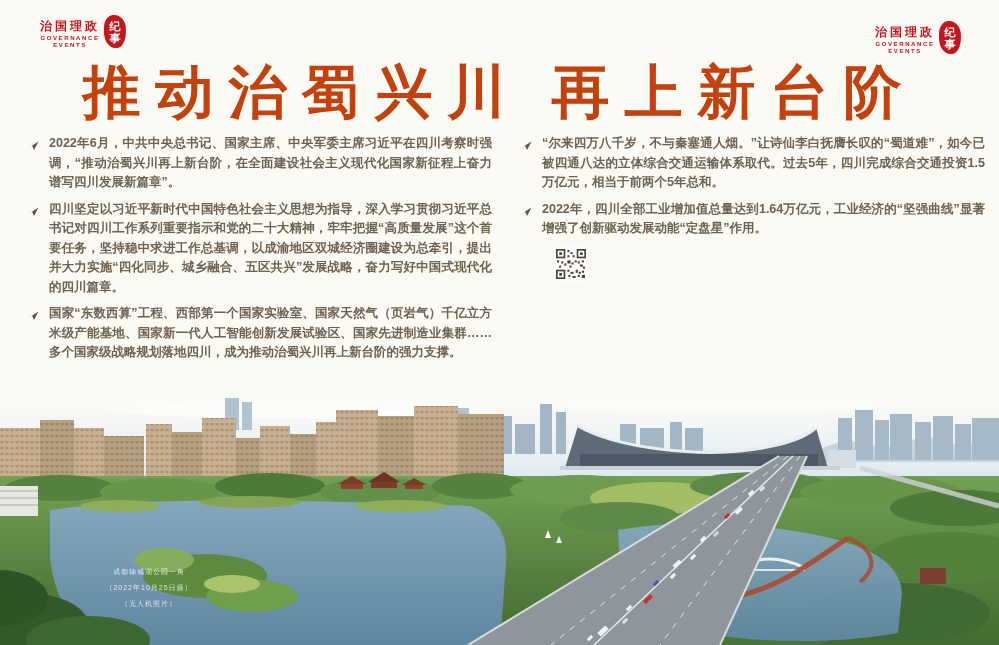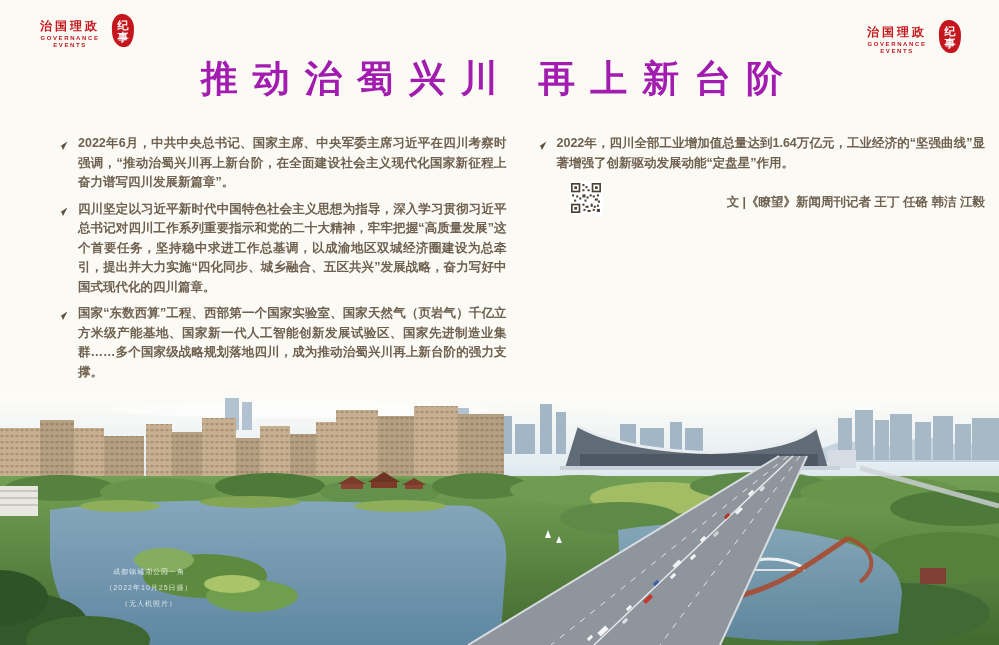--- a/index.html
+++ b/index.html
@@ -2,41 +2,41 @@
 <html><head>
 <meta charset="utf-8">
 <style>
   html,body{margin:0;padding:0;}
   body{
     width:999px;height:645px;position:relative;overflow:hidden;
     background:#fcfaf4;
     font-family:"Liberation Sans","DejaVu Sans",sans-serif;
   }
   
-  .logo{position:absolute;display:flex;align-items:flex-start;gap:12px;z-index:5;}
+  .logo{position:absolute;display:flex;align-items:center;gap:4px;z-index:5;}
   .logo.left{left:40px;top:14px;}
   .logo.right{right:38px;top:20px;}
   .logo-text{text-align:center;color:#c5161d;padding-top:4px;}
   .logo-cn{font-size:12px;font-weight:700;letter-spacing:3px;white-space:nowrap;}
   .logo-en{font-size:6px;letter-spacing:1.6px;line-height:7px;font-weight:700;}
   .seal{
     display:inline-block;background:#c5161d;color:#fff;width:16px;
     padding:5px 3px 4px;font-size:11px;line-height:12px;font-weight:700;
     word-break:break-all;text-align:center;
     border-radius:46% 52% 42% 50% / 38% 42% 54% 46%;
     transform:rotate(-2deg);
   }
   
   .headline{
     position:absolute;top:54px;left:0;right:0;margin:0;text-align:center;
-    color:#a21caf;font-size:37px;font-weight:900;letter-spacing:15px;
+    color:#c2410c;font-size:58px;font-weight:900;letter-spacing:15px;
     white-space:nowrap;z-index:4;
   }
   
-  .columns{position:absolute;top:134px;left:56px;right:14px;display:flex;gap:28px;z-index:3;}
+  .columns{position:absolute;top:134px;left:27px;right:14px;display:flex;gap:28px;z-index:3;}
   .col{flex:1;min-width:0;}
   .bullet{display:flex;margin-bottom:7px;}
   .arrow{flex:0 0 22px;padding-top:3px;}
   .bullet p{
     margin:0;font-size:12.5px;line-height:19.5px;color:#6e6150;
     font-weight:600;text-align:justify;
   }
   .qrrow{display:flex;align-items:flex-end;margin-top:8px;padding-left:34px;}
   .qr{width:34px;height:34px;background:#fff;padding:2px;box-sizing:border-box;}
   .byline{margin-left:auto;font-size:12.5px;font-weight:700;color:#6e6150;padding-bottom:4px;white-space:nowrap;}
@@ -88,20 +88,26 @@
     </div>
     <div class="bullet">
       <span class="arrow"><svg viewBox="0 0 24 24" width="12" height="12">
             <path d="M1 19 L23 5 L14 22 L10 13 Z" fill="#5d5244"></path>
           </svg></span>
       <p>国家“东数西算”工程、西部第一个国家实验室、国家天然气（页岩气）千亿立方米级产能基地、国家新一代人工智能创新发展试验区、国家先进制造业集群……多个国家级战略规划落地四川，成为推动治蜀兴川再上新台阶的强力支撑。</p>
     </div>
   </div>
 
   <div class="col">
+    <div class="bullet">
+      <span class="arrow"><svg viewBox="0 0 24 24" width="12" height="12">
+            <path d="M1 19 L23 5 L14 22 L10 13 Z" fill="#5d5244"></path>
+          </svg></span>
+      <p>“尔来四万八千岁，不与秦塞通人烟。”让诗仙李白抚膺长叹的“蜀道难”，如今已被四通八达的立体综合交通运输体系取代。过去5年，四川完成综合交通投资1.5万亿元，相当于前两个5年总和。</p>
+    </div>
     <div class="bullet">
       <span class="arrow"><svg viewBox="0 0 24 24" width="12" height="12">
             <path d="M1 19 L23 5 L14 22 L10 13 Z" fill="#5d5244"></path>
           </svg></span>
       <p>2022年，四川全部工业增加值总量达到1.64万亿元，工业经济的“坚强曲线”显著增强了创新驱动发展动能“定盘星”作用。</p>
     </div>
 
     <div class="qrrow">
       <div class="qr">
         <svg viewBox="0 0 29 29" width="30" height="30">
@@ -141,21 +147,20 @@
               <rect x="19" y="20" width="2" height="3"></rect>
               <rect x="22" y="22" width="2" height="2"></rect>
             <rect x="25" y="21" width="2" height="2"></rect>
               <rect x="12" y="25" width="2" height="2"></rect>
               <rect x="16" y="26" width="3" height="2"></rect>
               <rect x="21" y="25" width="2" height="2"></rect>
               <rect x="25" y="25" width="3" height="3"></rect>
           </g>
         </svg>
       </div>
-      <div class="byline">文 |《瞭望》新闻周刊记者 王丁 任硌 韩洁 江毅</div>
     </div>
   </div>
 </div>
 
 <div class="photo-wrap">
   <svg viewBox="0 0 999 247" preserveAspectRatio="none">
     <defs>
       <linearGradient id="sky" x1="0" y1="0" x2="0" y2="1">
         <stop offset="0" stop-color="#fdfcf7"></stop>
           <stop offset="0.55" stop-color="#e4edf2"></stop>

